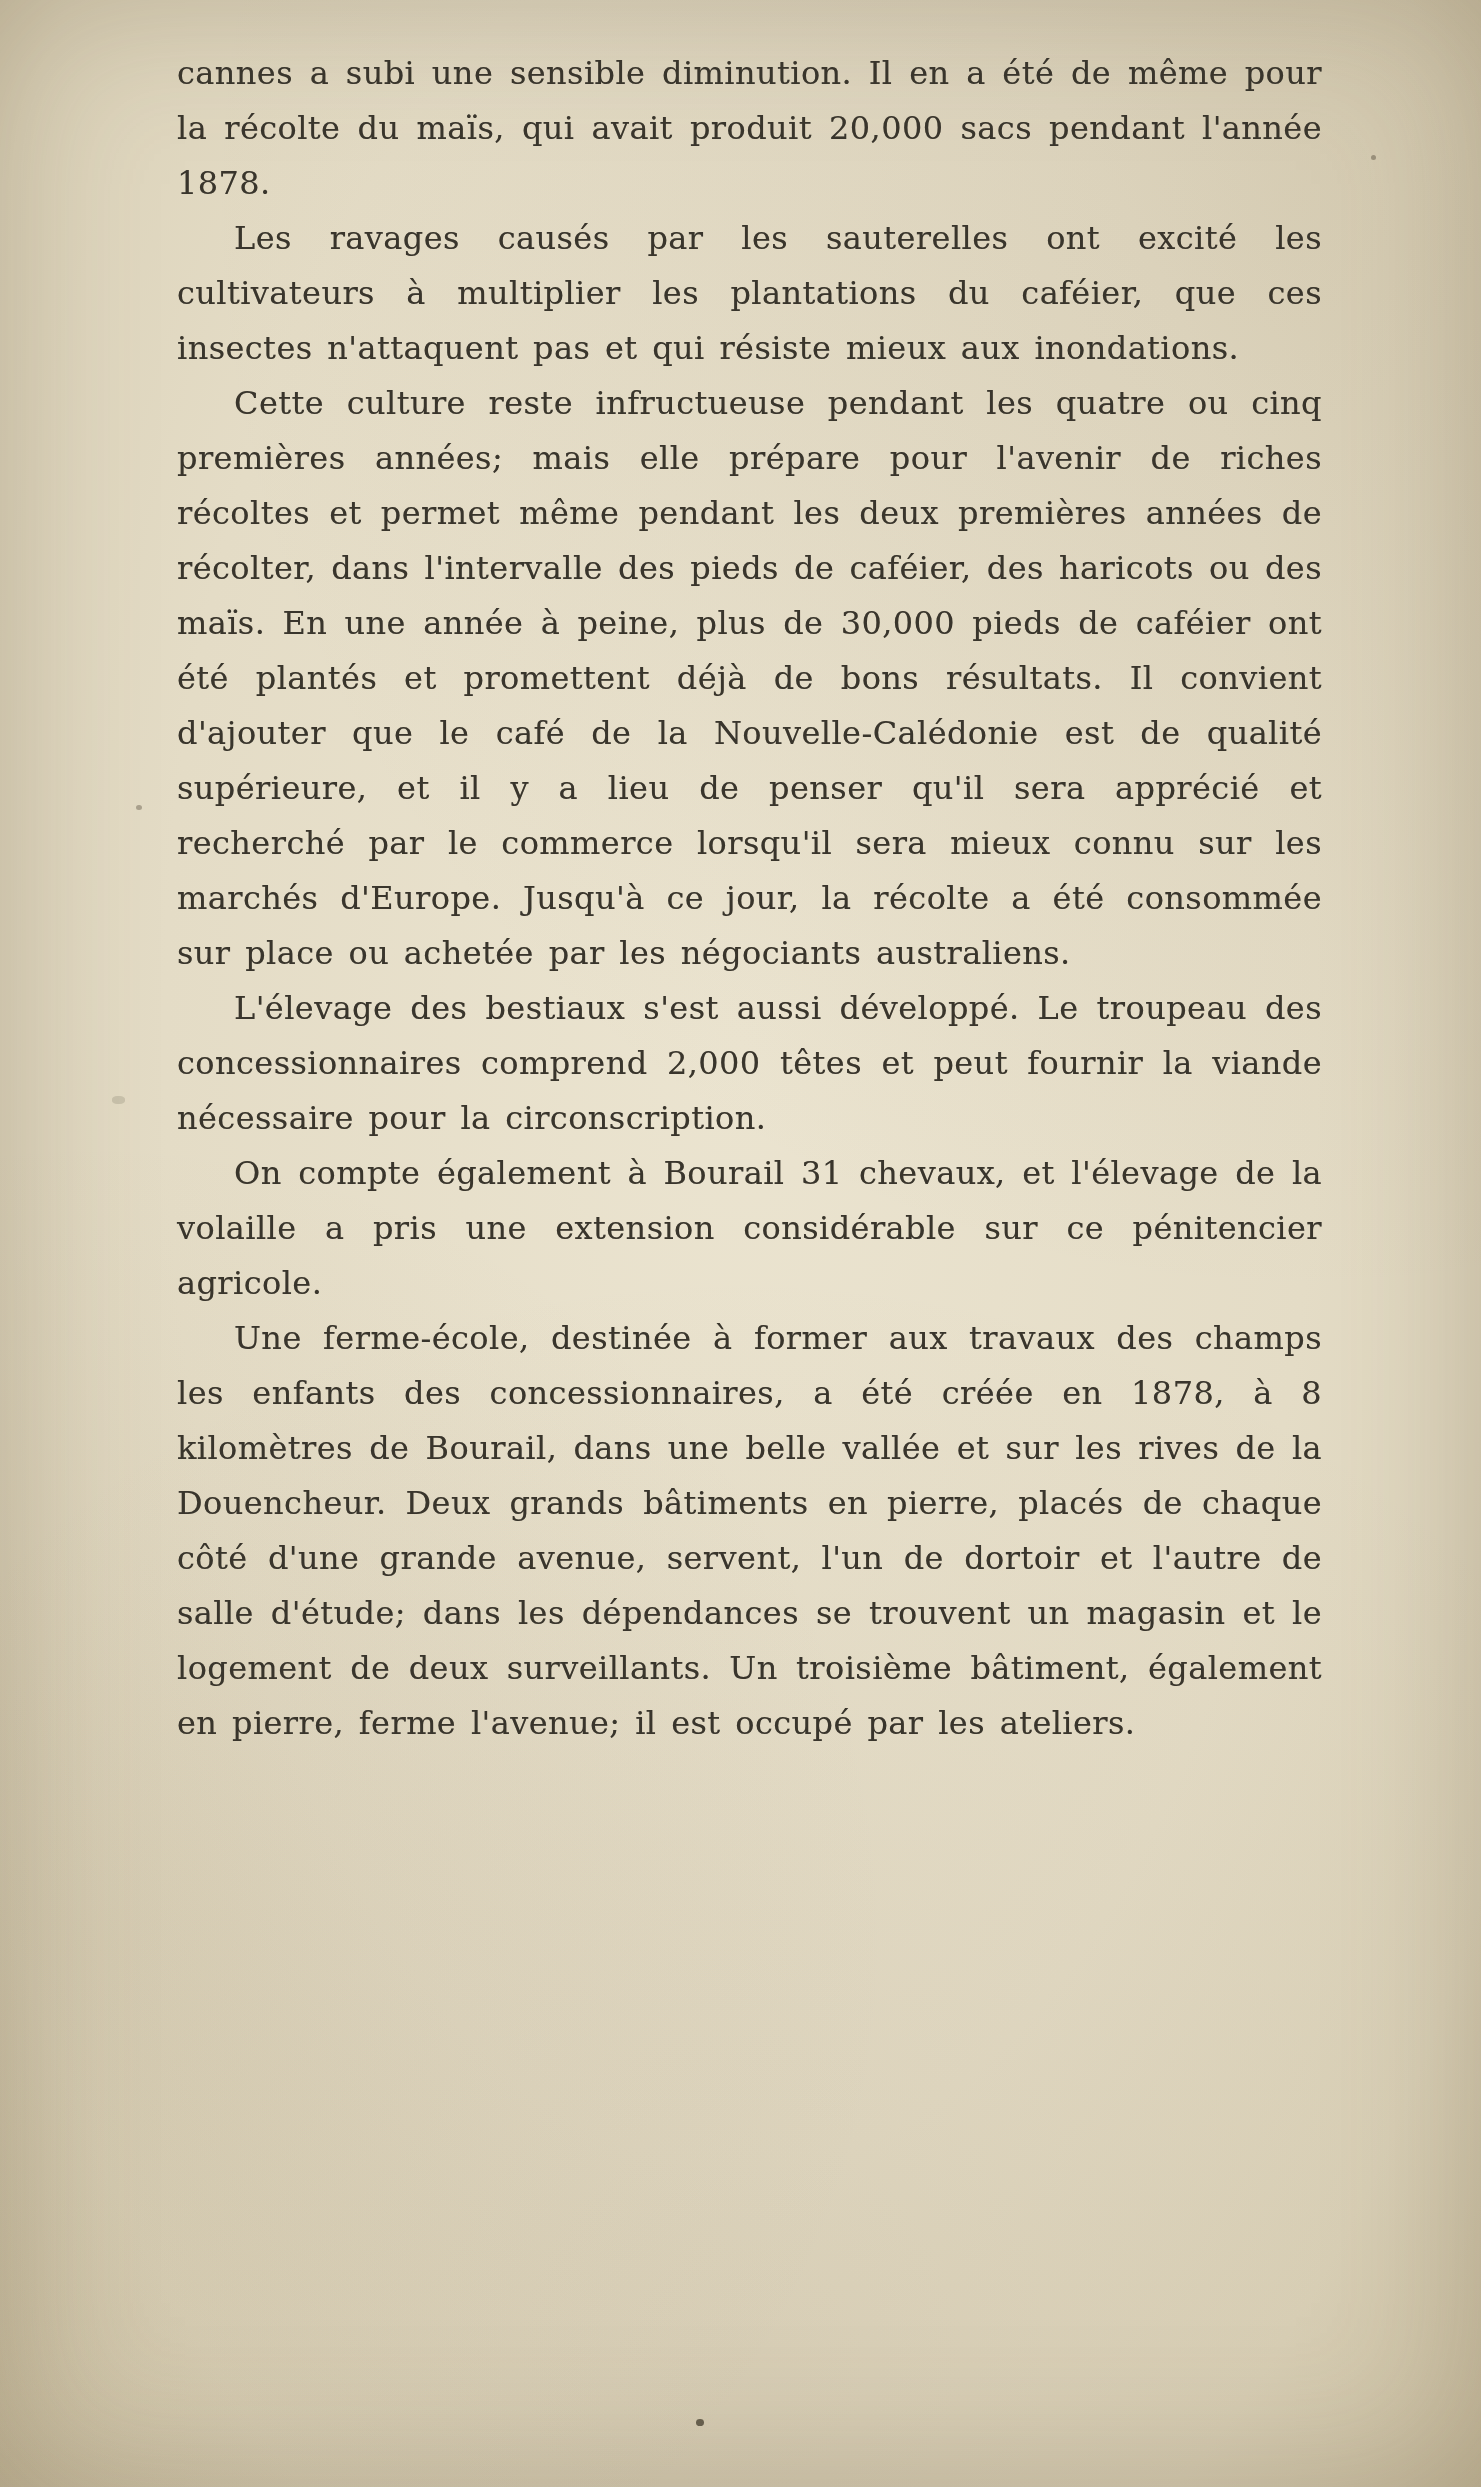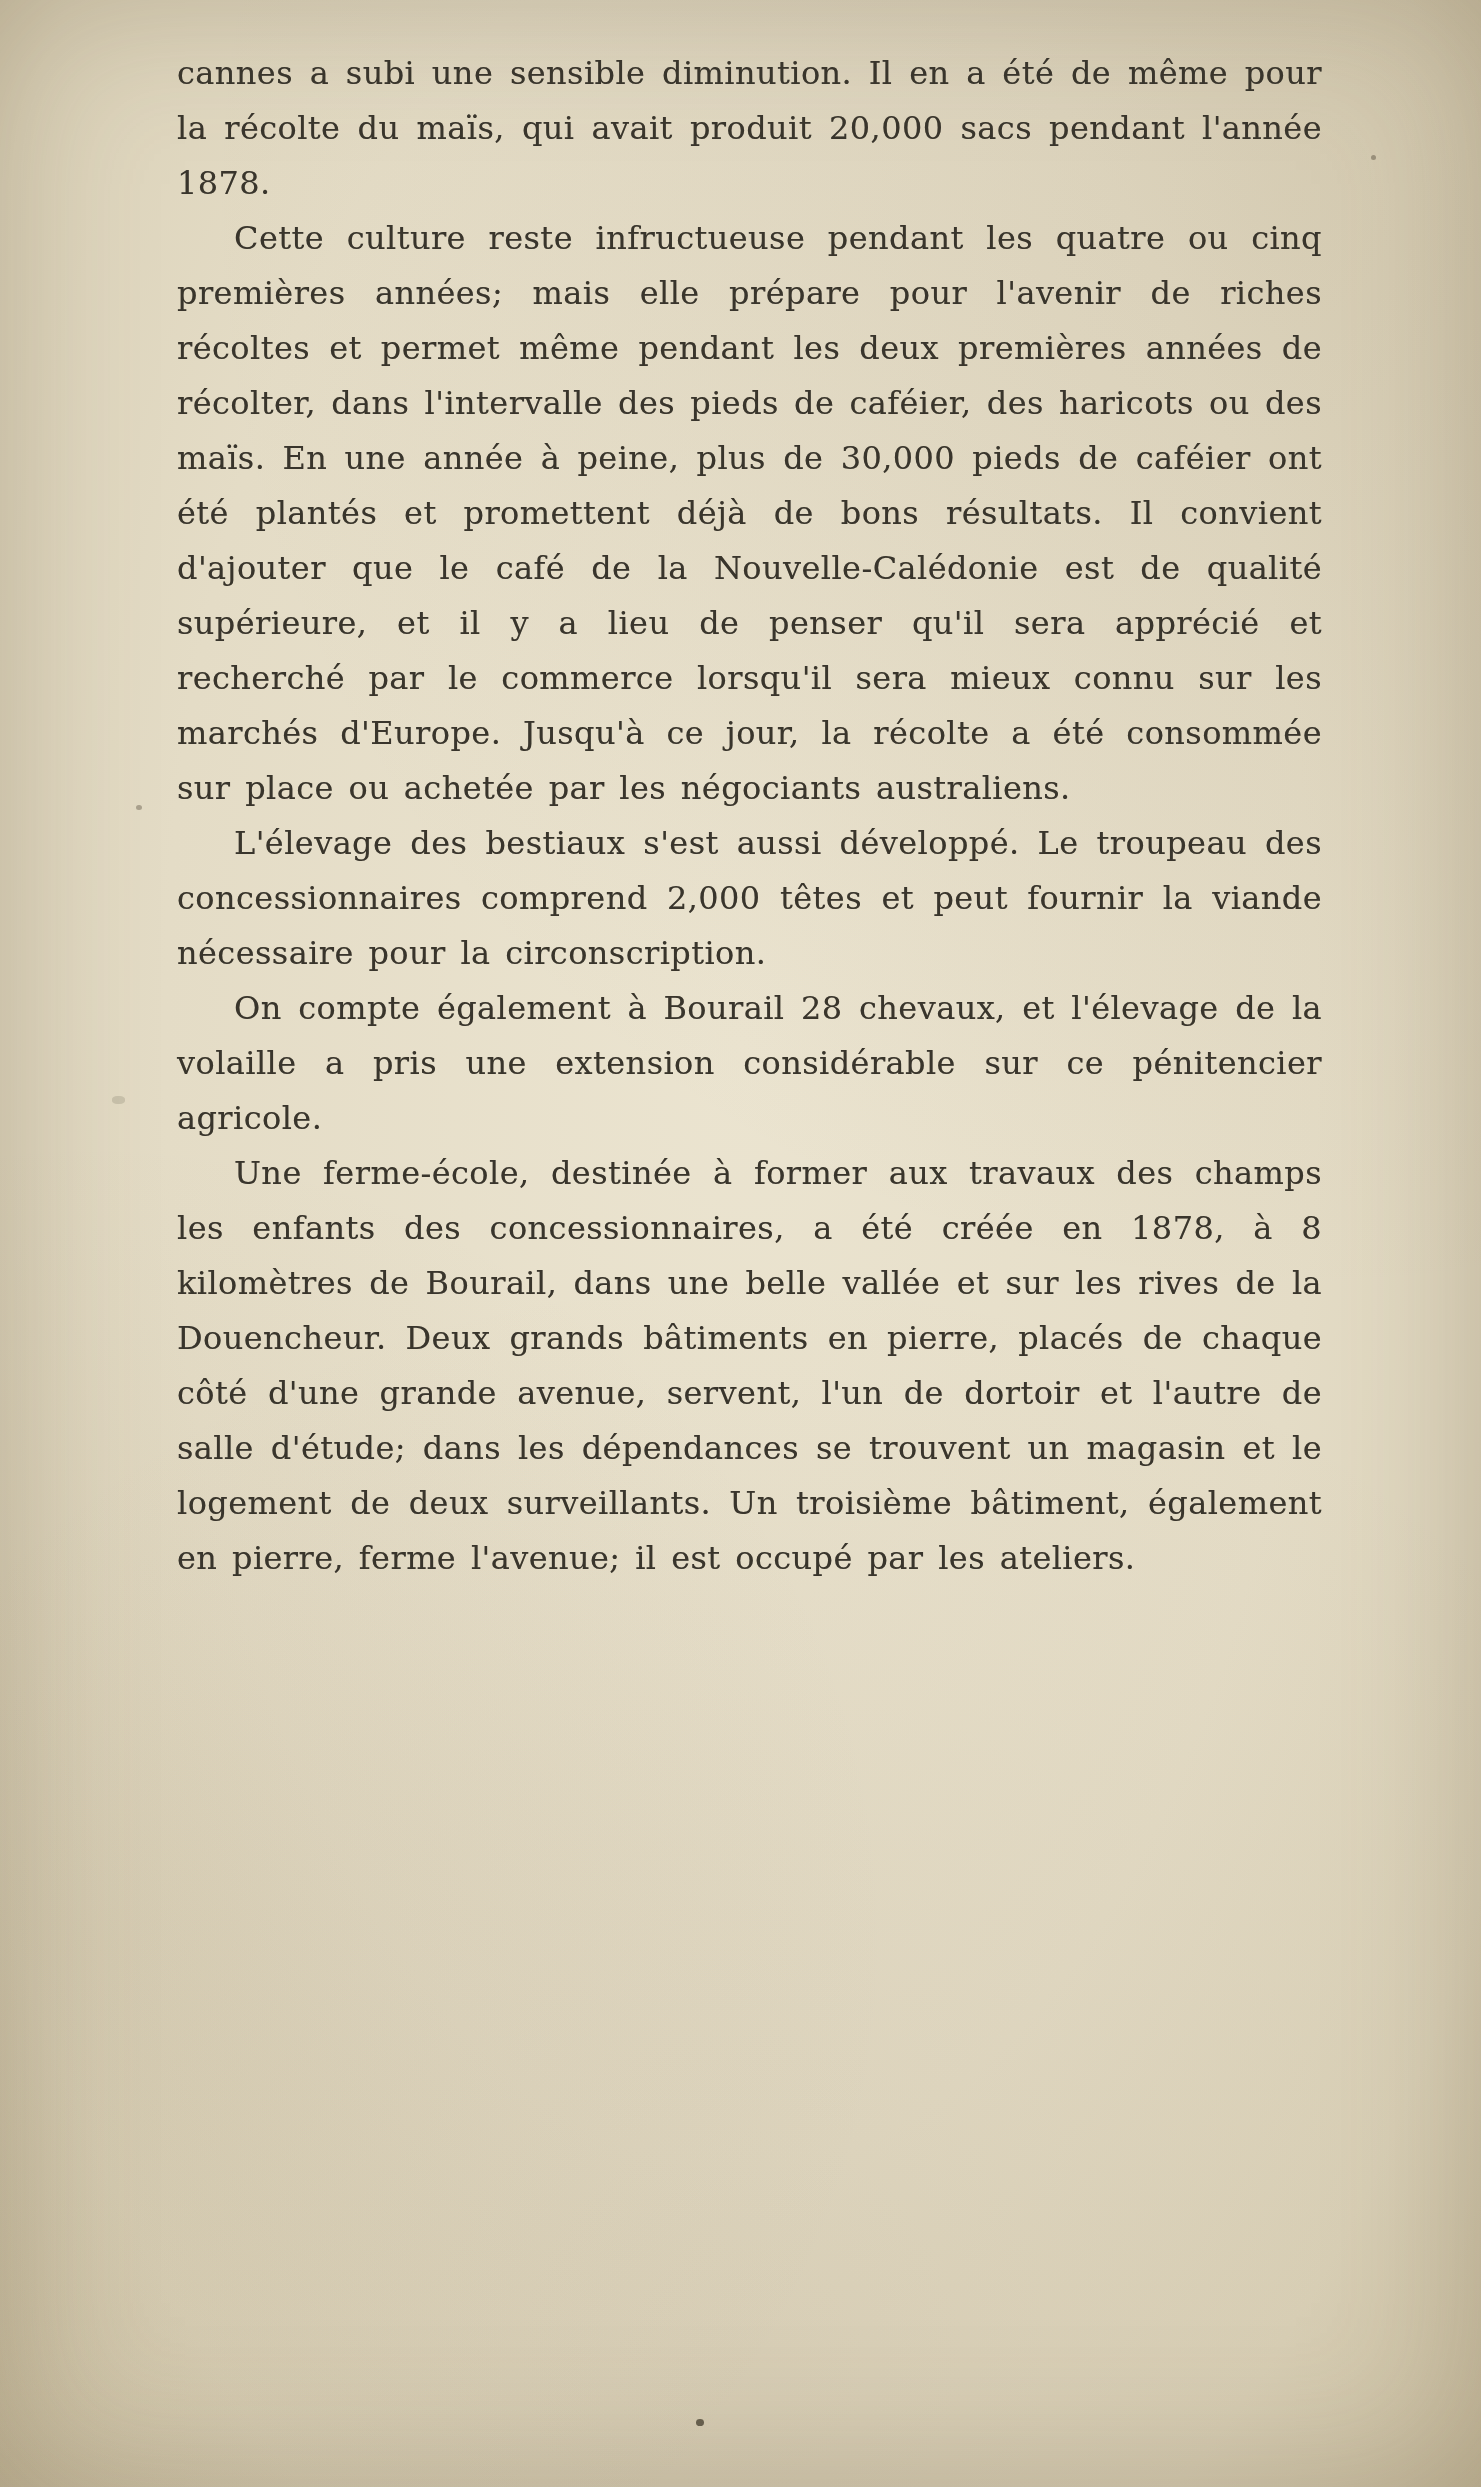--- a/index.html
+++ b/index.html
@@ -59,23 +59,24 @@
   .speck.s4 { left: 112px;  top: 1096px; width: 13px; height: 8.3px; opacity: 0.18; border-radius: 40%; }
 </style>
 </head>
 <body>
 
 <div class="page">
 
 
   <div class="text-block">
     <p class="para continuation">cannes a subi une sensible diminution. Il en a été de même pour la récolte du maïs, qui avait produit 20,000 sacs pendant l'année 1878.</p>
+    <p class="para">Les ravages causés par les sauterelles ont excité les cultivateurs à multiplier les plantations du caféier, que ces insectes n'attaquent pas et qui résiste mieux aux inondations.</p>
     <p class="para">Cette culture reste infructueuse pendant les quatre ou cinq premières années; mais elle prépare pour l'avenir de riches récoltes et permet même pendant les deux premières années de récolter, dans l'intervalle des pieds de caféier, des haricots ou des maïs. En une année à peine, plus de 30,000 pieds de caféier ont été plantés et promettent déjà de bons résultats. Il convient d'ajouter que le café de la Nouvelle-Calédonie est de qualité supérieure, et il y a lieu de penser qu'il sera apprécié et recherché par le commerce lorsqu'il sera mieux connu sur les marchés d'Europe. Jusqu'à ce jour, la récolte a été consommée sur place ou achetée par les négociants australiens.</p>
     <p class="para">L'élevage des bestiaux s'est aussi développé. Le troupeau des concessionnaires comprend 2,000 têtes et peut fournir la viande nécessaire pour la circonscription.</p>
-    <p class="para">On compte également à Bourail 28 chevaux, et l'élevage de la volaille a pris une extension considérable sur ce pénitencier agricole.</p>
+    <p class="para">On compte également à Bourail 31 chevaux, et l'élevage de la volaille a pris une extension considérable sur ce pénitencier agricole.</p>
     <p class="para">Une ferme-école, destinée à former aux travaux des champs les enfants des concessionnaires, a été créée en 1878, à 8 kilomètres de Bourail, dans une belle vallée et sur les rives de la Douencheur. Deux grands bâtiments en pierre, placés de chaque côté d'une grande avenue, servent, l'un de dortoir et l'autre de salle d'étude; dans les dépendances se trouvent un magasin et le logement de deux surveillants. Un troisième bâtiment, également en pierre, ferme l'avenue; il est occupé par les ateliers.</p>
   </div>
 
   <div class="speck s1"></div>
   <div class="speck s2"></div>
   <div class="speck s3"></div>
   <div class="speck s4"></div>
 
 </div>
 

